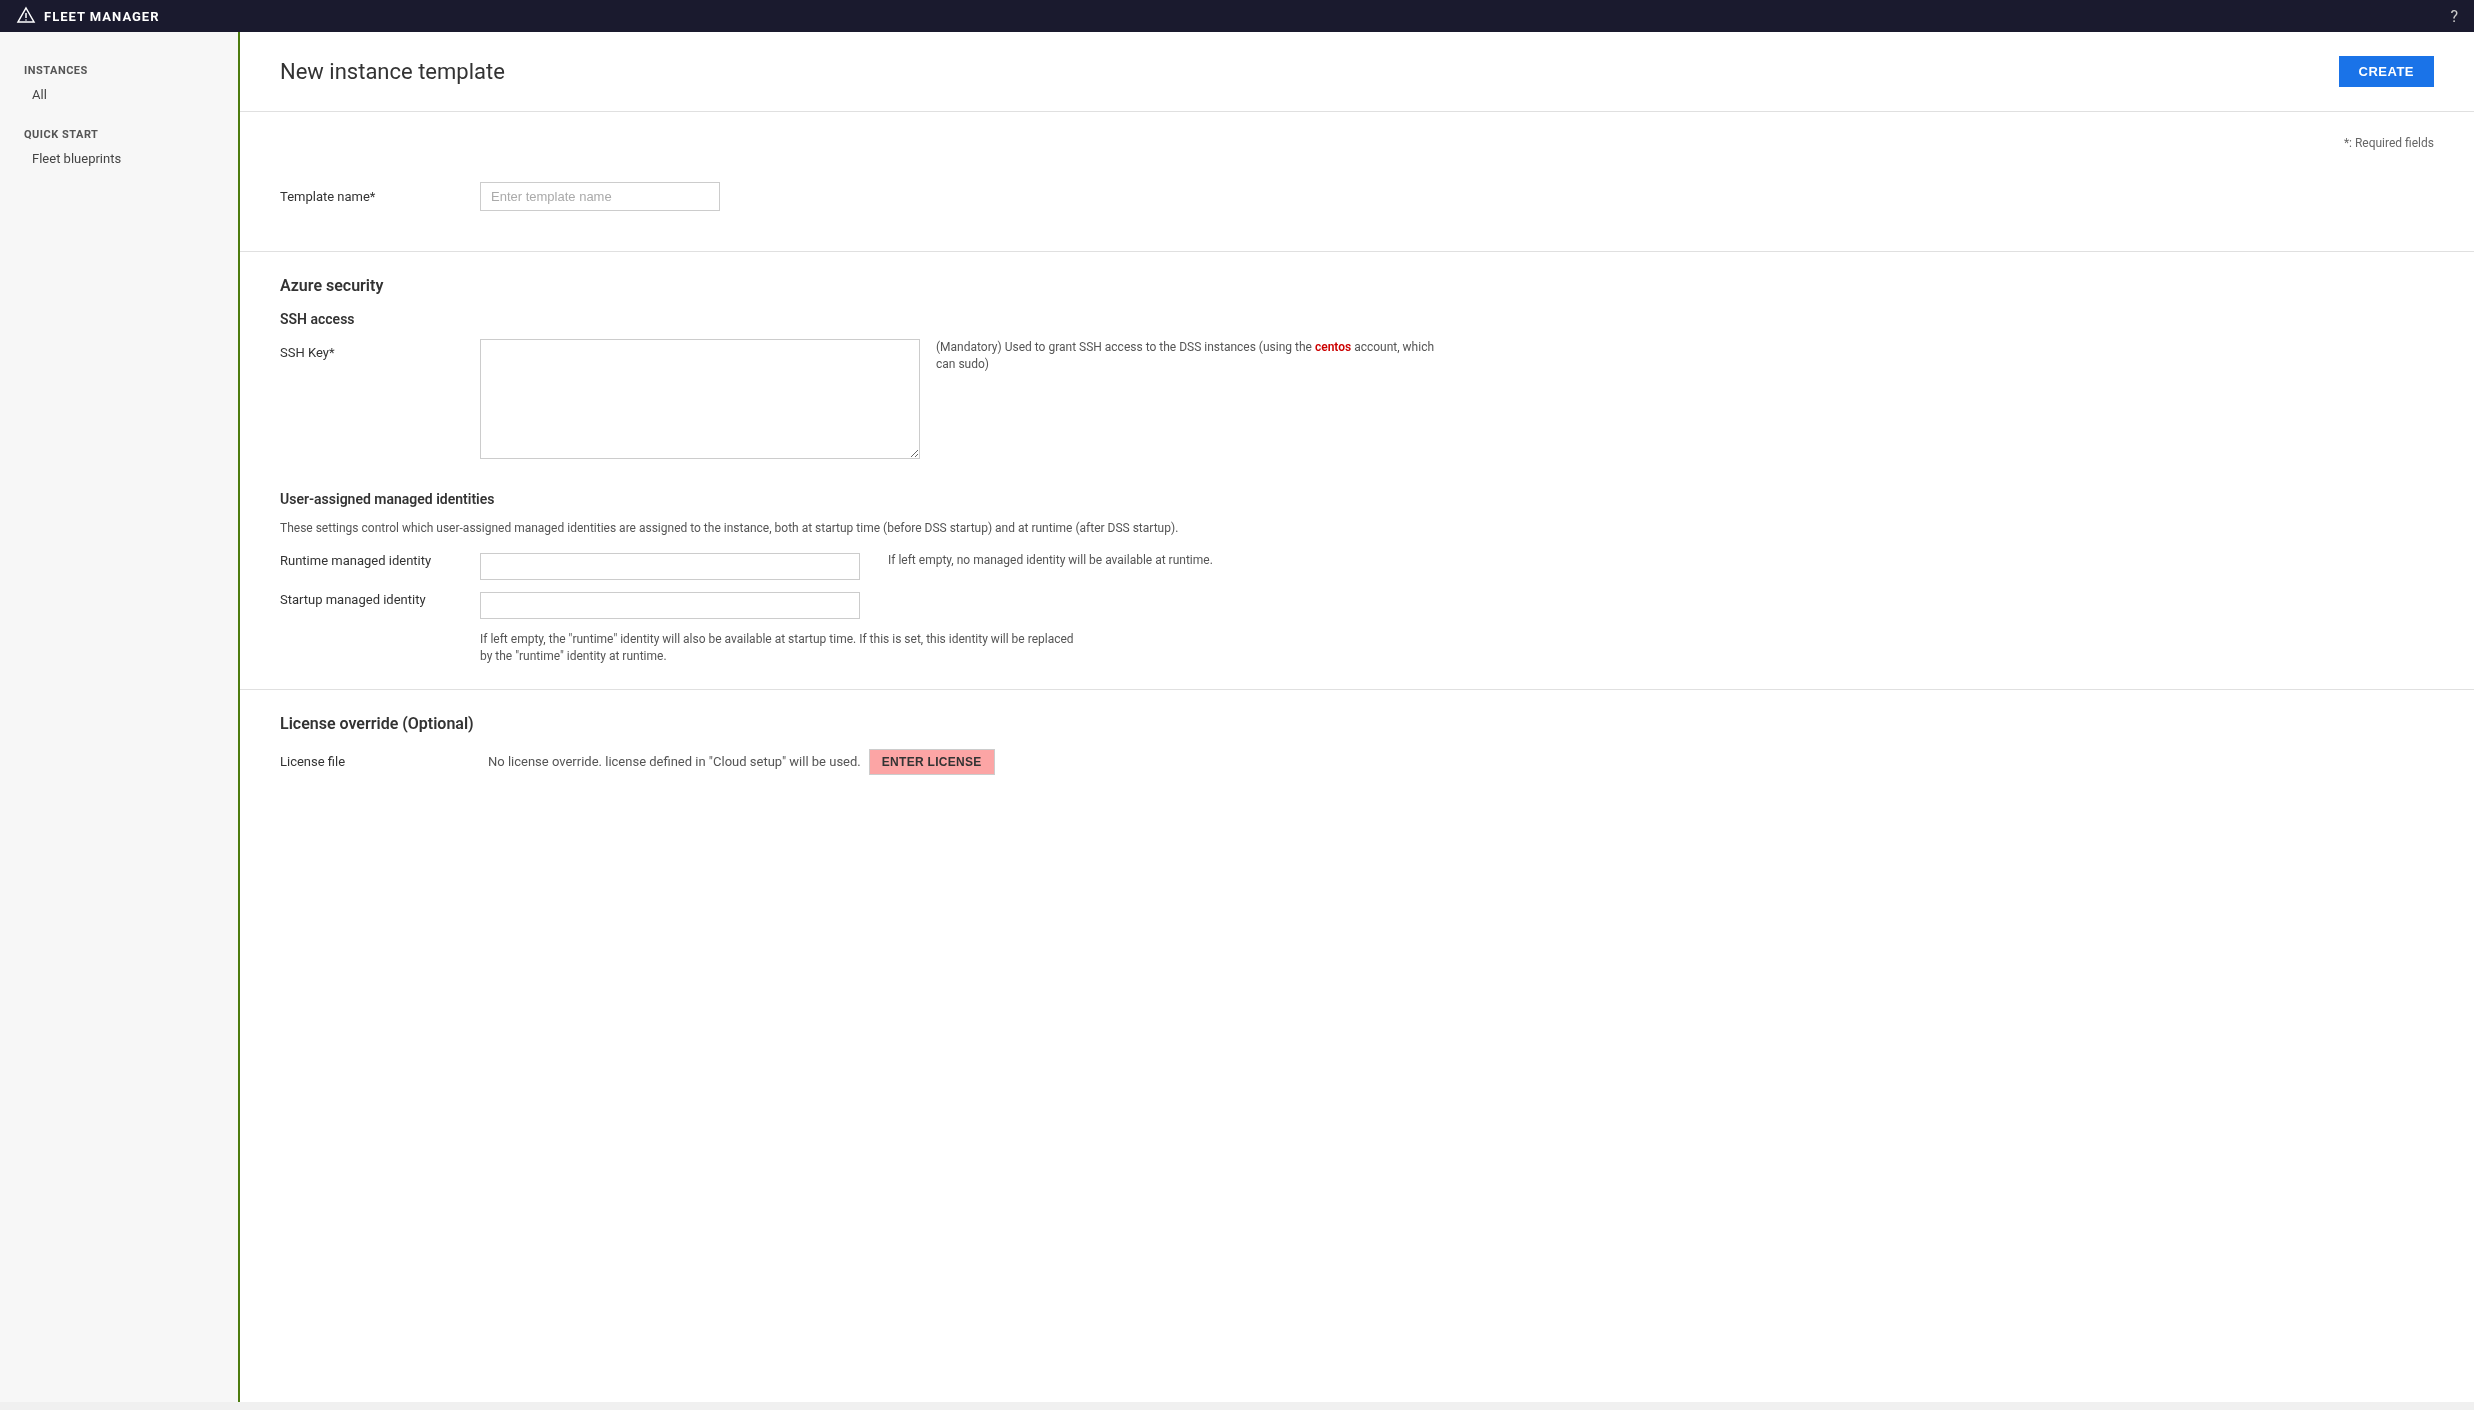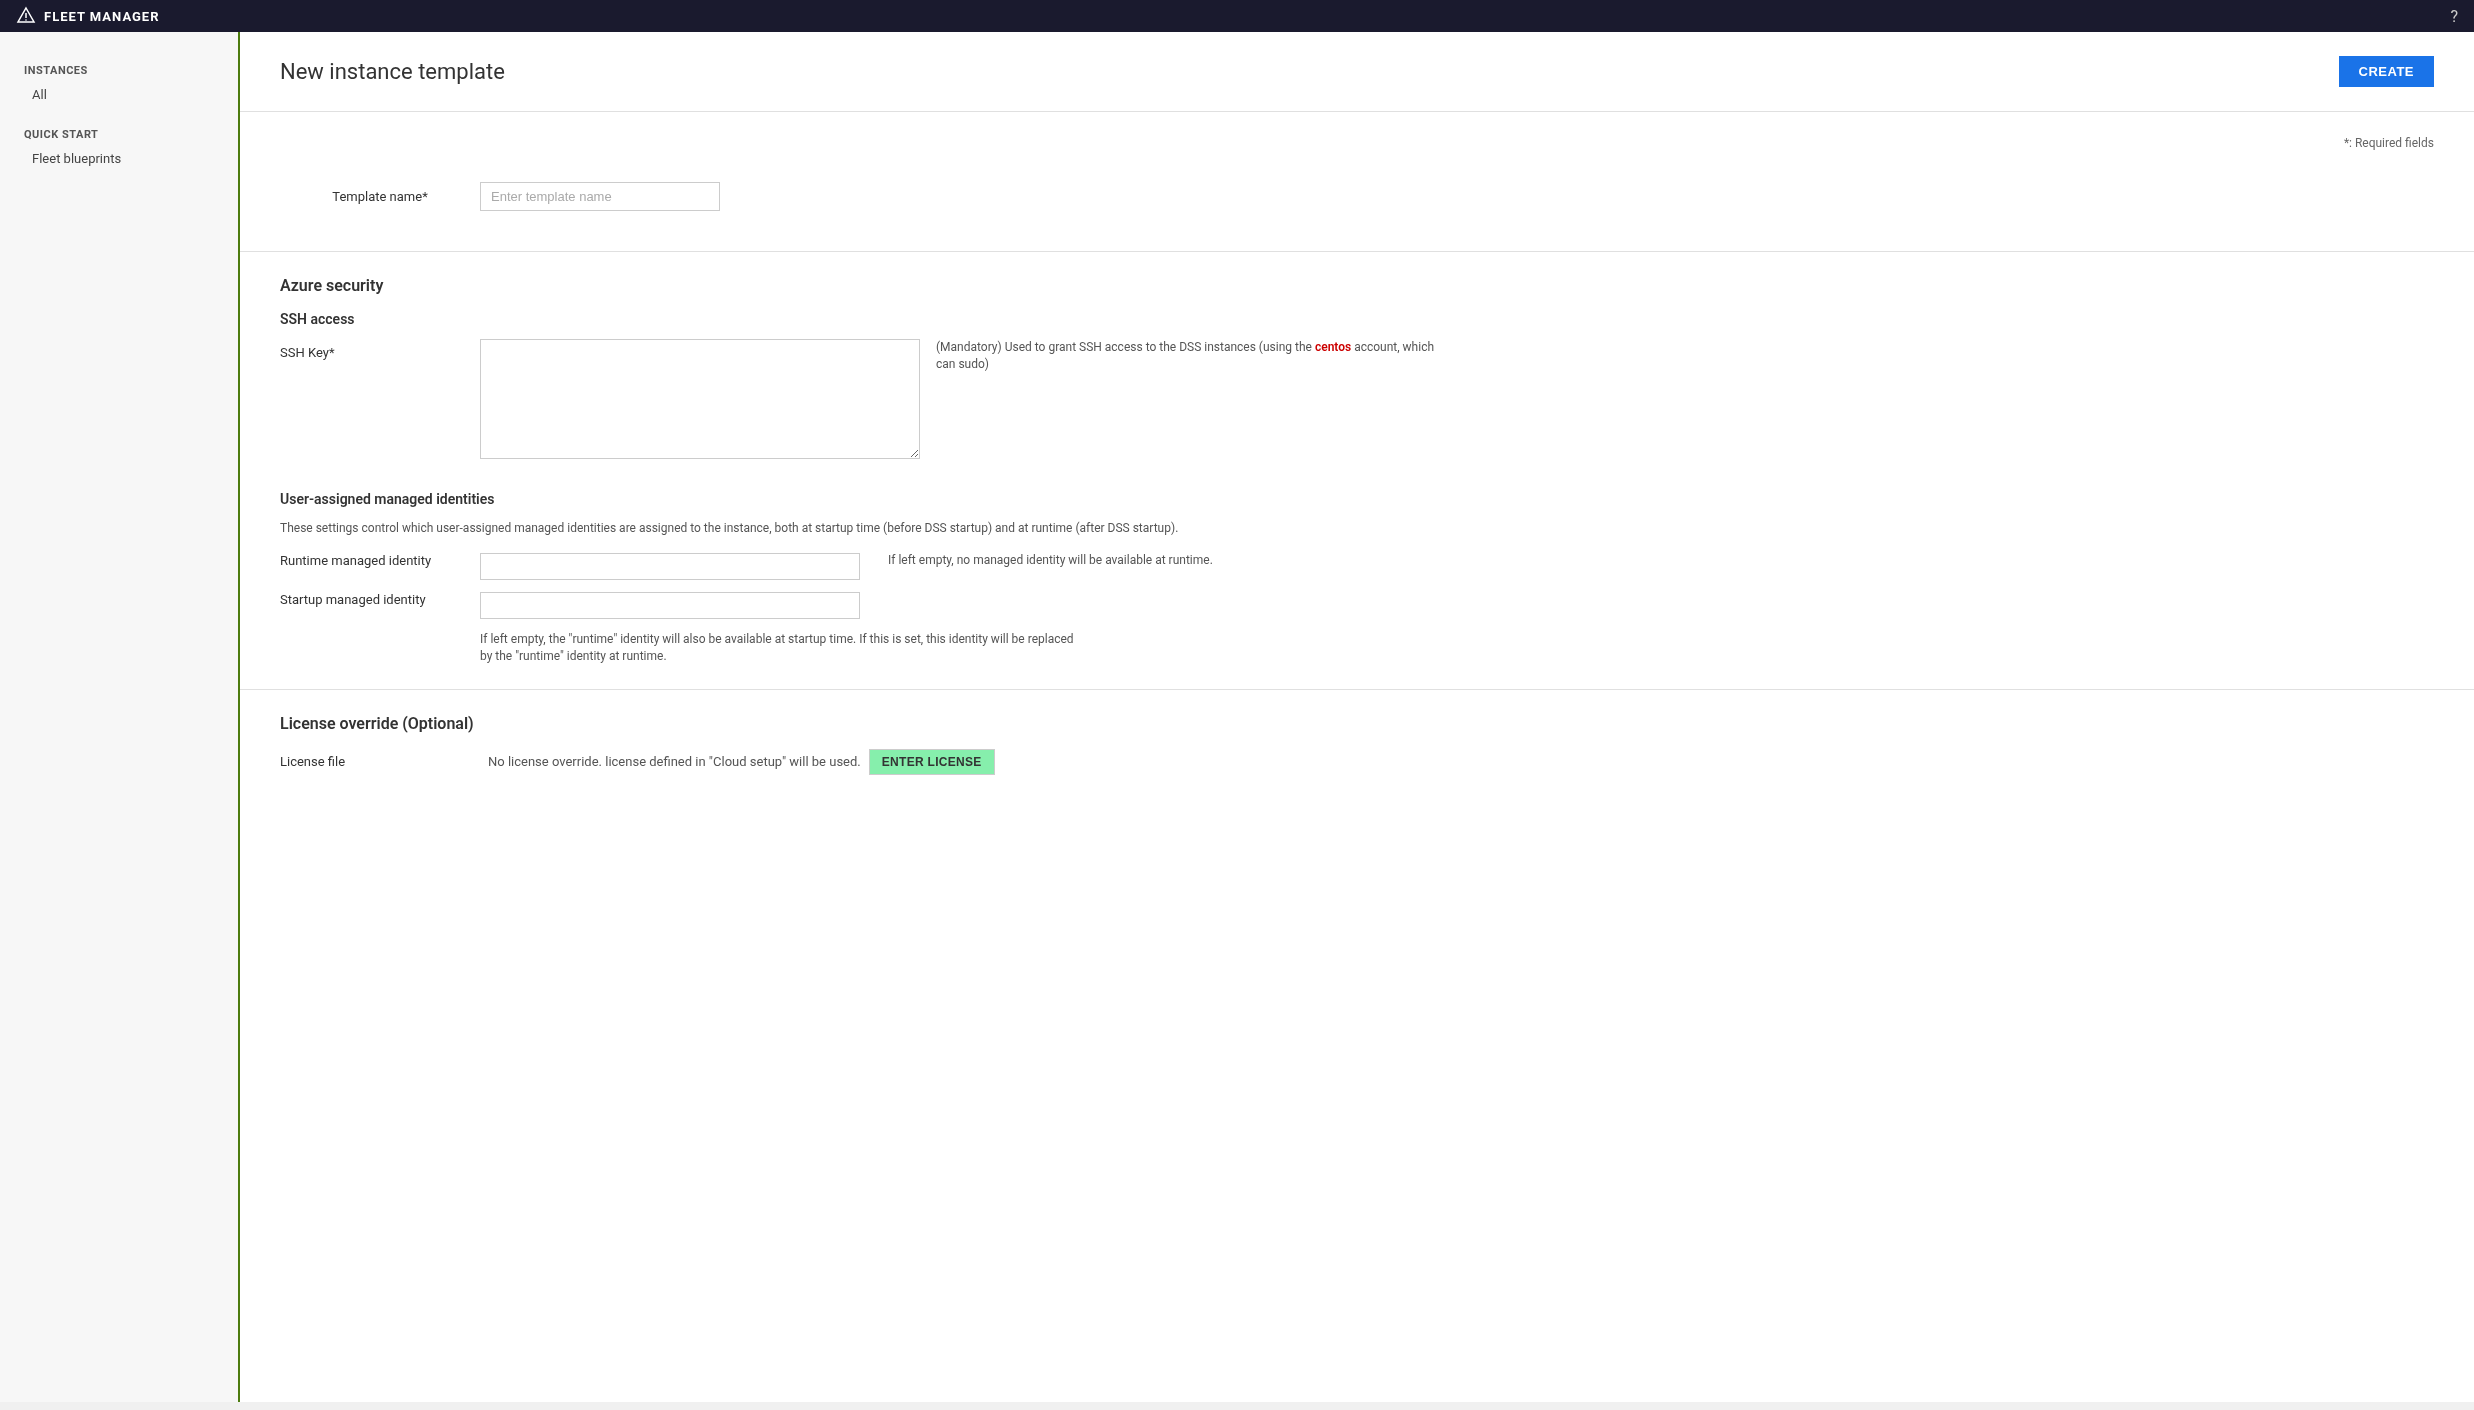--- a/index.html
+++ b/index.html
@@ -114,21 +114,20 @@
     .form-row {
       display: flex;
       align-items: center;
       margin-bottom: 16px;
     }
     .form-label {
       width: 200px;
       font-size: 13px;
       color: #333;
       flex-shrink: 0;
-      text-align: center;
     }
     .form-input {
       border: 1px solid #ccc;
       padding: 6px 10px;
       font-size: 13px;
       color: #333;
       outline: none;
       width: 240px;
     }
     .form-input::placeholder { color: #aaa; }
@@ -245,21 +244,21 @@
       width: 200px;
       font-size: 13px;
       color: #333;
       flex-shrink: 0;
     }
     .license-text {
       font-size: 13px;
       color: #555;
     }
     .btn-enter-license {
-      background: #86efac;
+      background: #fca5a5;
       color: #333;
       border: 1px solid #ccc;
       padding: 5px 12px;
       font-size: 12px;
       cursor: pointer;
       font-weight: 600;
       letter-spacing: 0.3px;
     }
   </style>
 </head>

